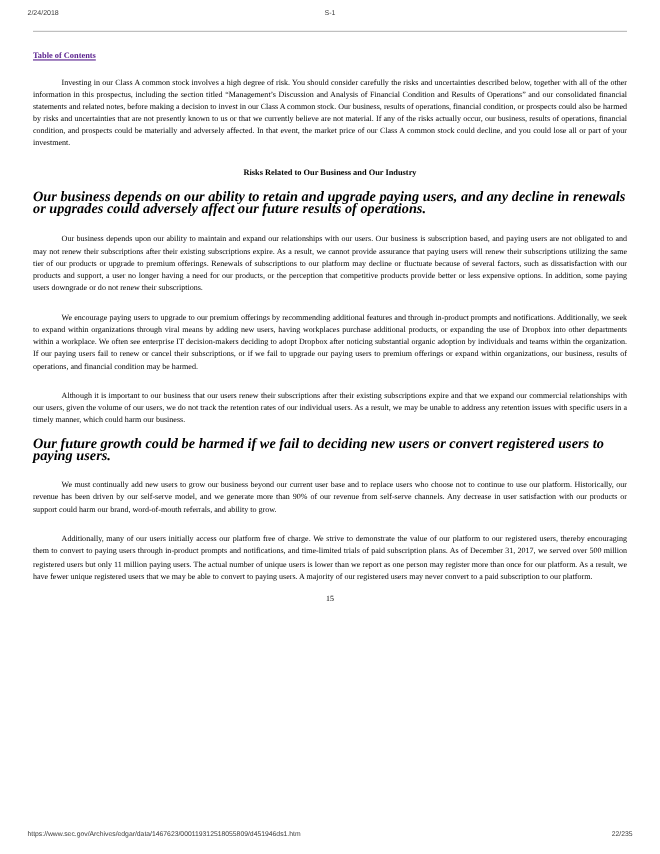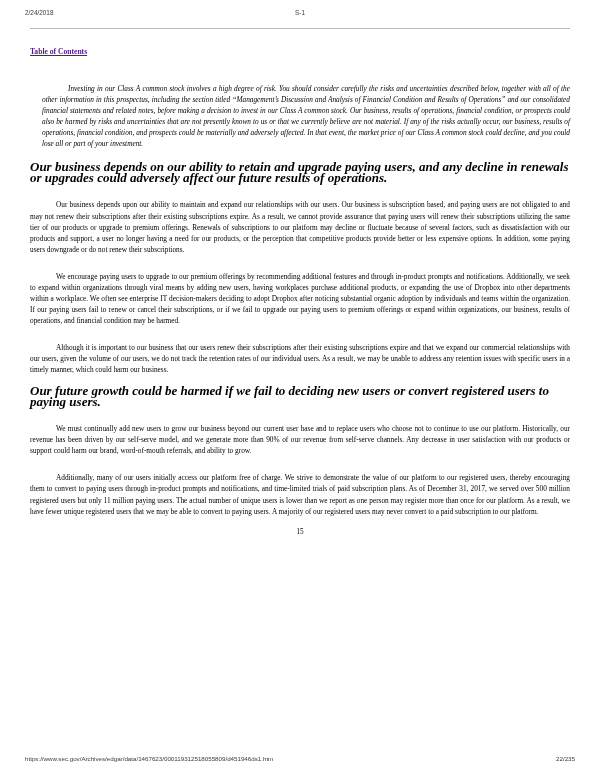--- a/index.html
+++ b/index.html
@@ -59,46 +59,45 @@
     width: 540px;
   }
 
   .toc-link {
     display: inline-block;
     font-family: "Liberation Serif", serif;
     font-size: 7.6px;
     font-weight: bold;
     color: #551a8b;
     text-decoration: underline;
-    margin-bottom: 27px;
+    margin-bottom: 14px;
     cursor: pointer;
   }
 
   .doc-title {
     text-align: center;
     font-size: 8.2px;
     font-weight: bold;
     margin: 0 0 13px 0;
     letter-spacing: 0.15px;
   }
 
   .section-heading {
     text-align: center;
     font-size: 7.6px;
     font-weight: bold;
     margin: 17px 0 13px 0;
   }
 
   .intro {
     font-size: 7.3px;
-    font-style: italic;
     line-height: 11.05px;
     text-align: justify;
     text-indent: 26px;
-    margin: 0 0 13px 12px;
+    margin: 0 0 13px 0;
   }
 
   .risk-heading {
     font-size: 13px;
     font-weight: bold;
     font-style: italic;
     line-height: 10.6px;
     text-align: left;
     margin: 0 0 11px 0;
   }
@@ -150,20 +149,21 @@
 </div>
 <div class="header-rule"></div>
 
 <div class="page">
 
   <a class="toc-link" href="#">Table of Contents</a>
 
 
   <p class="intro">Investing in our Class A common stock involves a high degree of risk. You should consider carefully the risks and uncertainties described below, together with all of the other information in this prospectus, including the section titled “Management’s Discussion and Analysis of Financial Condition and Results of Operations” and our consolidated financial statements and related notes, before making a decision to invest in our Class A common stock. Our business, results of operations, financial condition, or prospects could also be harmed by risks and uncertainties that are not presently known to us or that we currently believe are not material. If any of the risks actually occur, our business, results of operations, financial condition, and prospects could be materially and adversely affected. In that event, the market price of our Class A common stock could decline, and you could lose all or part of your investment.</p>
 
+  <h2 class="section-heading">Risks Related to Our Business and Our Industry</h2>
 
   
   <h3 class="risk-heading">Our business depends on our ability to retain and upgrade paying users, and any decline in renewals or upgrades could adversely affect our future results of operations.</h3>
   <p class="body">Our business depends upon our ability to maintain and expand our relationships with our users. Our business is subscription based, and paying users are not obligated to and may not renew their subscriptions after their existing subscriptions expire. As a result, we cannot provide assurance that paying users will renew their subscriptions utilizing the same tier of our products or upgrade to premium offerings. Renewals of subscriptions to our platform may decline or fluctuate because of several factors, such as dissatisfaction with our products and support, a user no longer having a need for our products, or the perception that competitive products provide better or less expensive options. In addition, some paying users downgrade or do not renew their subscriptions.</p>
   <p class="body">We encourage paying users to upgrade to our premium offerings by recommending additional features and through in-product prompts and notifications. Additionally, we seek to expand within organizations through viral means by adding new users, having workplaces purchase additional products, or expanding the use of Dropbox into other departments within a workplace. We often see enterprise IT decision-makers deciding to adopt Dropbox after noticing substantial organic adoption by individuals and teams within the organization. If our paying users fail to renew or cancel their subscriptions, or if we fail to upgrade our paying users to premium offerings or expand within organizations, our business, results of operations, and financial condition may be harmed.</p>
   <p class="body">Although it is important to our business that our users renew their subscriptions after their existing subscriptions expire and that we expand our commercial relationships with our users, given the volume of our users, we do not track the retention rates of our individual users. As a result, we may be unable to address any retention issues with specific users in a timely manner, which could harm our business.</p>
 
   
   <h3 class="risk-heading">Our future growth could be harmed if we fail to deciding new users or convert registered users to paying users.</h3>
   <p class="body">We must continually add new users to grow our business beyond our current user base and to replace users who choose not to continue to use our platform. Historically, our revenue has been driven by our self-serve model, and we generate more than 90% of our revenue from self-serve channels. Any decrease in user satisfaction with our products or support could harm our brand, word-of-mouth referrals, and ability to grow.</p>

